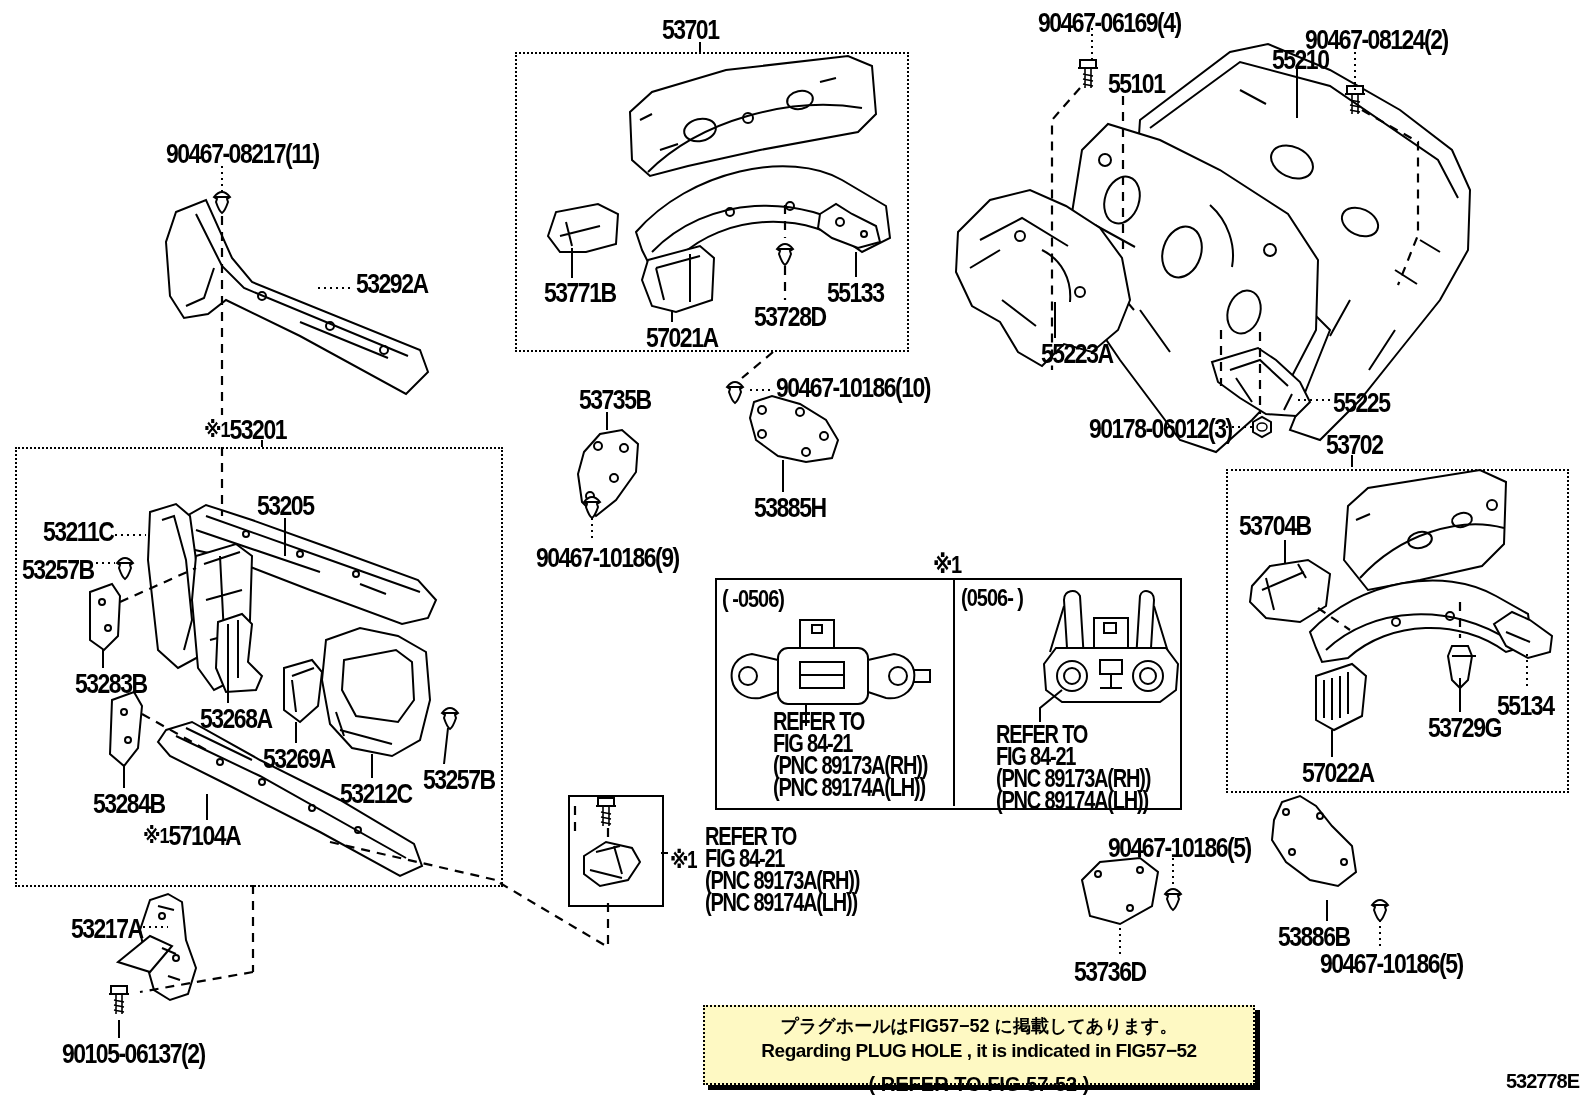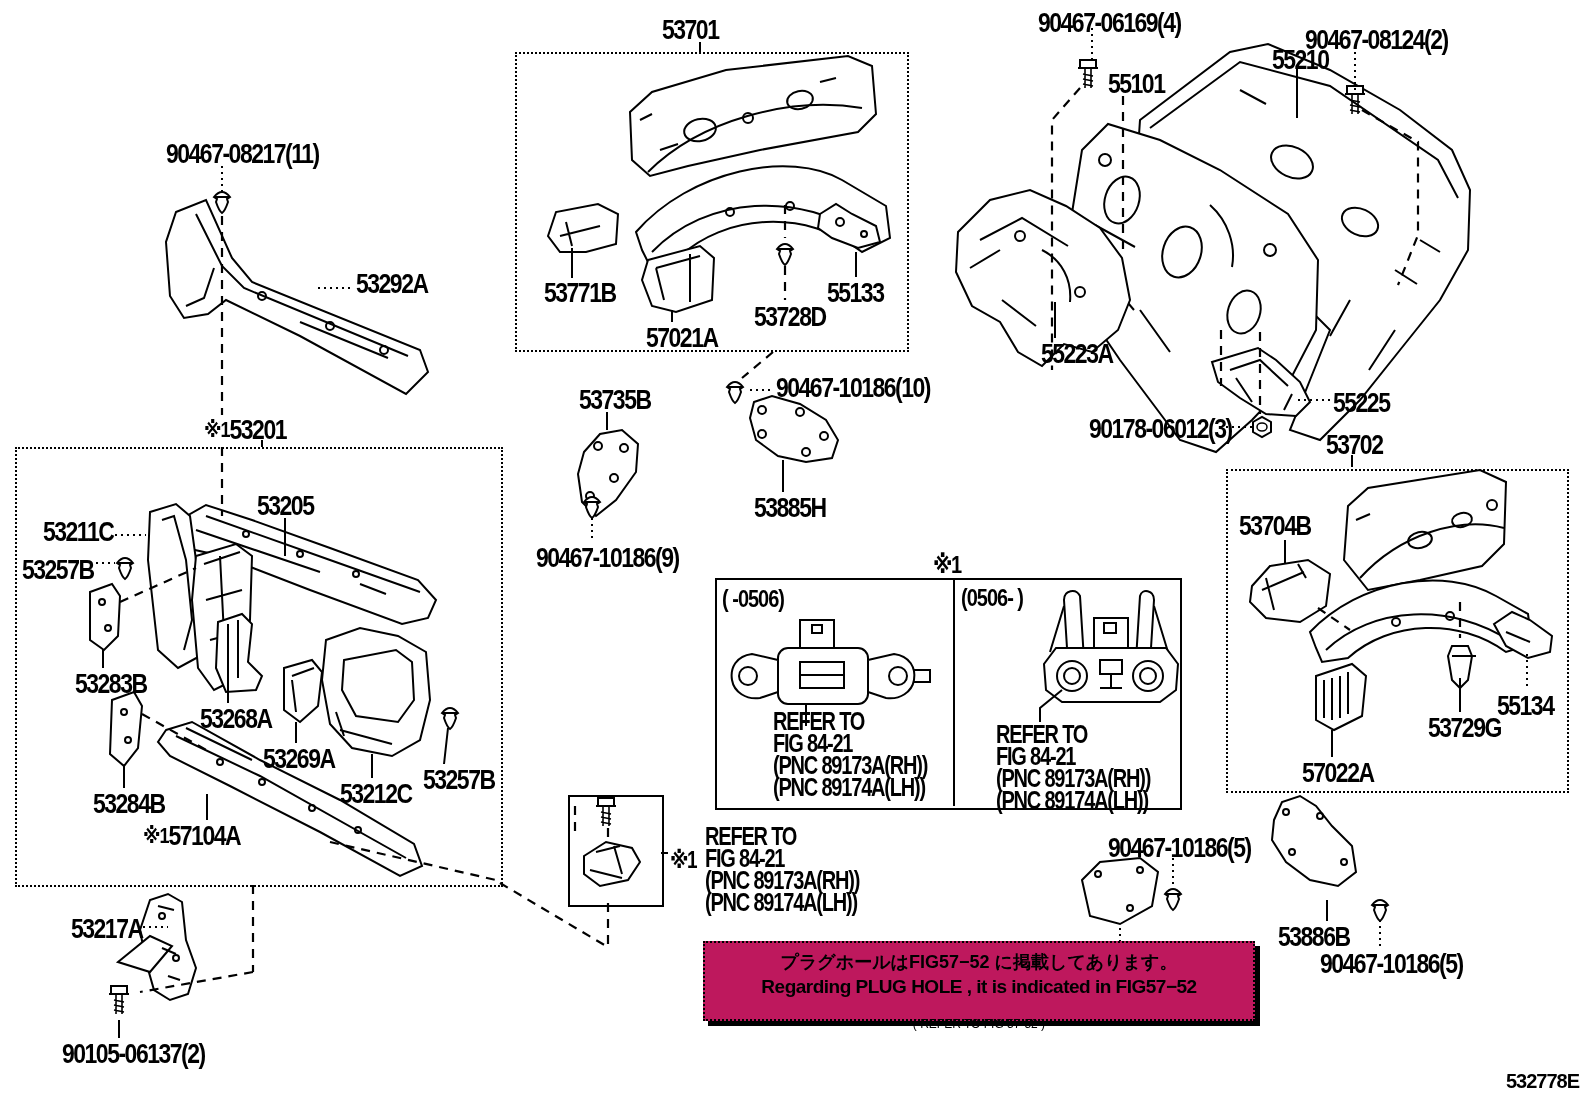--- a/index.html
+++ b/index.html
@@ -8,25 +8,25 @@
   #art{position:absolute;left:0;top:0;pointer-events:none;}
   .lbl{position:absolute;font-weight:700;font-size:23px;line-height:1.02;letter-spacing:-1.5px;
        white-space:nowrap;transform:scaleY(1.22);transform-origin:0 0;color:#000;}
   .lbl .mk{font-size:18px;letter-spacing:-1px;vertical-align:2px;}
   .box{position:absolute;border:2px dotted #000;}
   .solidbox{position:absolute;border:2px solid #000;}
   .txtblock{position:absolute;font-weight:700;font-size:20px;line-height:17.6px;letter-spacing:-1.2px;
        white-space:nowrap;transform:scaleY(1.25);transform-origin:0 0;}
   .hdr{position:absolute;font-weight:700;font-size:20px;letter-spacing:-1px;white-space:nowrap;
        transform:scaleY(1.2);transform-origin:0 0;}
-  #note-box{position:absolute;left:703px;top:941px;width:548px;height:76px;border:2px dotted #000;
-       box-shadow:5px 5px 0 0 #000;background:#be185d;text-align:center;}
+  #note-box{position:absolute;left:703px;top:1005px;width:548px;height:76px;border:2px dotted #000;
+       box-shadow:5px 5px 0 0 #000;background:#fef9c3;text-align:center;}
   #note-box .jp{font-weight:700;font-size:18px;margin-top:7px;letter-spacing:0;}
   #note-box .en{font-weight:700;font-size:19px;margin-top:2px;letter-spacing:-0.5px;}
-  #note-box .ref{font-weight:400;font-size:12px;margin-top:19px;letter-spacing:0;}
+  #note-box .ref{font-weight:700;font-size:20px;margin-top:11px;letter-spacing:0;}
   #fig-code{position:absolute;left:1506px;top:1070px;font-weight:700;font-size:20px;letter-spacing:-1px;}
   .cell-div{position:absolute;left:953px;top:578px;width:0;height:228px;border-left:2px solid #000;}
 </style>
 </head>
 <body>
 
 <div id="stage">
 
 <svg id="art" width="1592" height="1099" viewBox="0 0 1592 1099">
   <defs>

